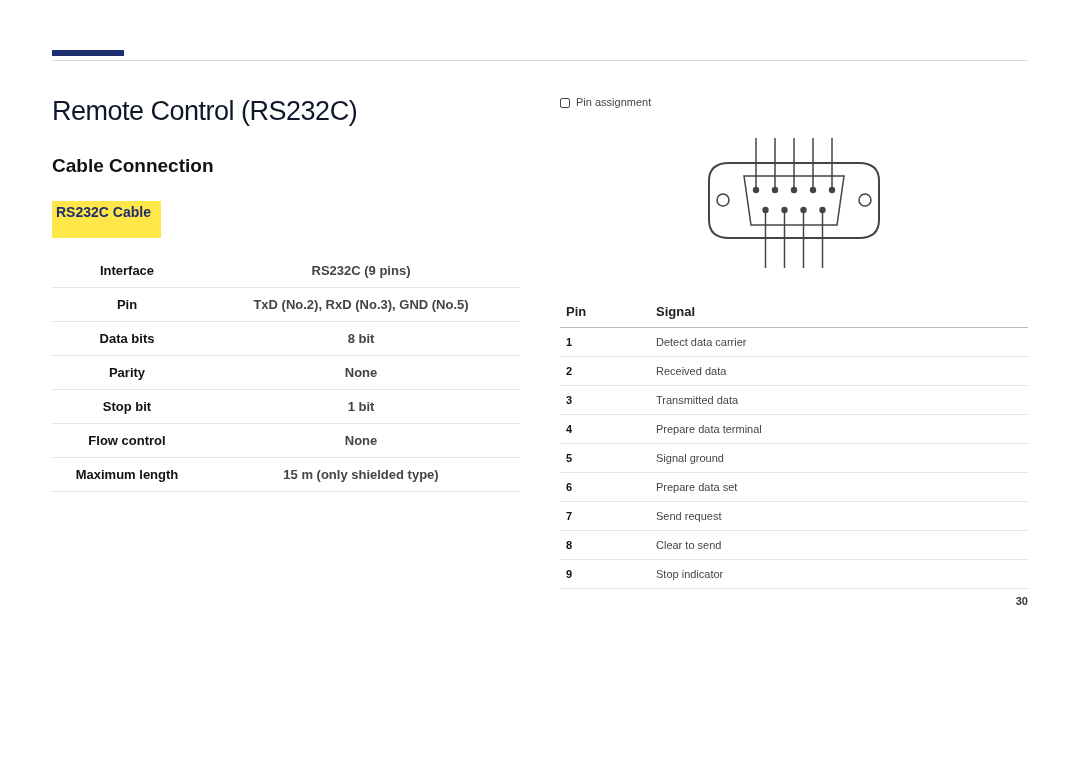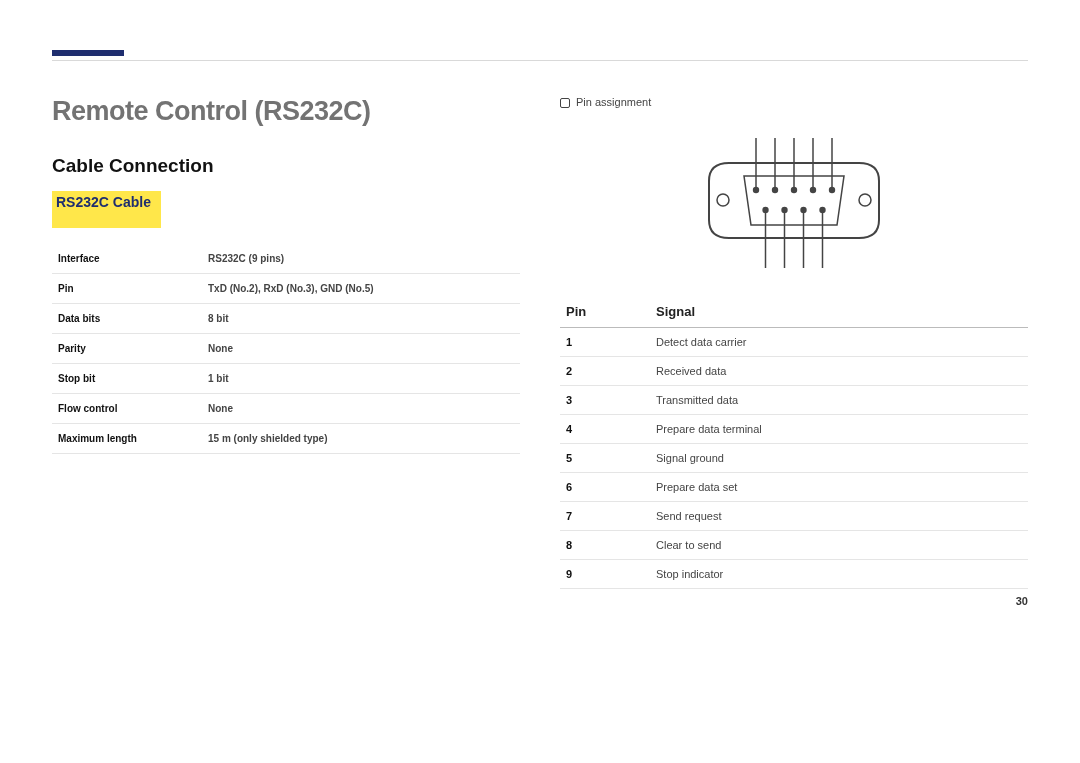--- a/index.html
+++ b/index.html
@@ -6,25 +6,25 @@
   html, body { width: 1080px; height: 763px; background: #fff; font-family: Arial, Helvetica, sans-serif; color: #222; }
   .page { padding: 50px 52px 30px 52px; position: relative; }
 
   .top-rule-wrap { position: relative; height: 18px; margin-bottom: 28px; }
   .short-bar { width: 72px; height: 6px; background: #1f2e6f; position: absolute; top: 0; left: 0; }
   .full-rule { position: absolute; left: 0; right: 0; top: 10px; border-top: 1px solid #d9d9d9; }
 
   .cols { display: flex; gap: 40px; }
   .col { flex: 1 1 0; }
 
-  .h1 { font-size: 27px; font-weight: 700; color: #737373; letter-spacing: -0.5px; margin-bottom: 28px; }
-  .h2 { font-size: 19px; font-weight: 700; color: #111; margin-bottom: 14px; }
+  .h1 { font-size: 27px; font-weight: 400; color: #0f172a; letter-spacing: -0.5px; margin-bottom: 28px; }
+  .h2 { font-size: 19px; font-weight: 700; color: #111; margin-bottom: 24px; }
   .h3 { display: inline-block; font-size: 14px; font-weight: 700; color: #1f2e6f; background: #ffe74a; padding: 3px 10px 18px 4px; margin-bottom: 16px; }
 
-  table.spec { width: 100%; border-collapse: collapse; font-size: 10px; }
+  table.spec { width: 100%; border-collapse: collapse; font-size: 13px; text-align: center; }
   table.spec td { padding: 9px 6px; border-bottom: 1px solid #e5e5e5; vertical-align: top; }
   table.spec td.k { width: 150px; font-weight: 700; color: #111; }
   table.spec td.v { color: #444; font-weight: bold; }
 
   .pin-assign-line { font-size: 11px; color: #444; margin-bottom: 10px; }
   .pin-assign-line b { display: inline-block; width: 10px; height: 10px; border: 1px solid #444; border-radius: 2px; vertical-align: middle; margin-right: 6px; font-size: 0; }
 
   .connector-wrap { display: flex; justify-content: center; margin: 6px 0 18px 0; }
   .connector-svg { width: 190px; height: auto; }
 

